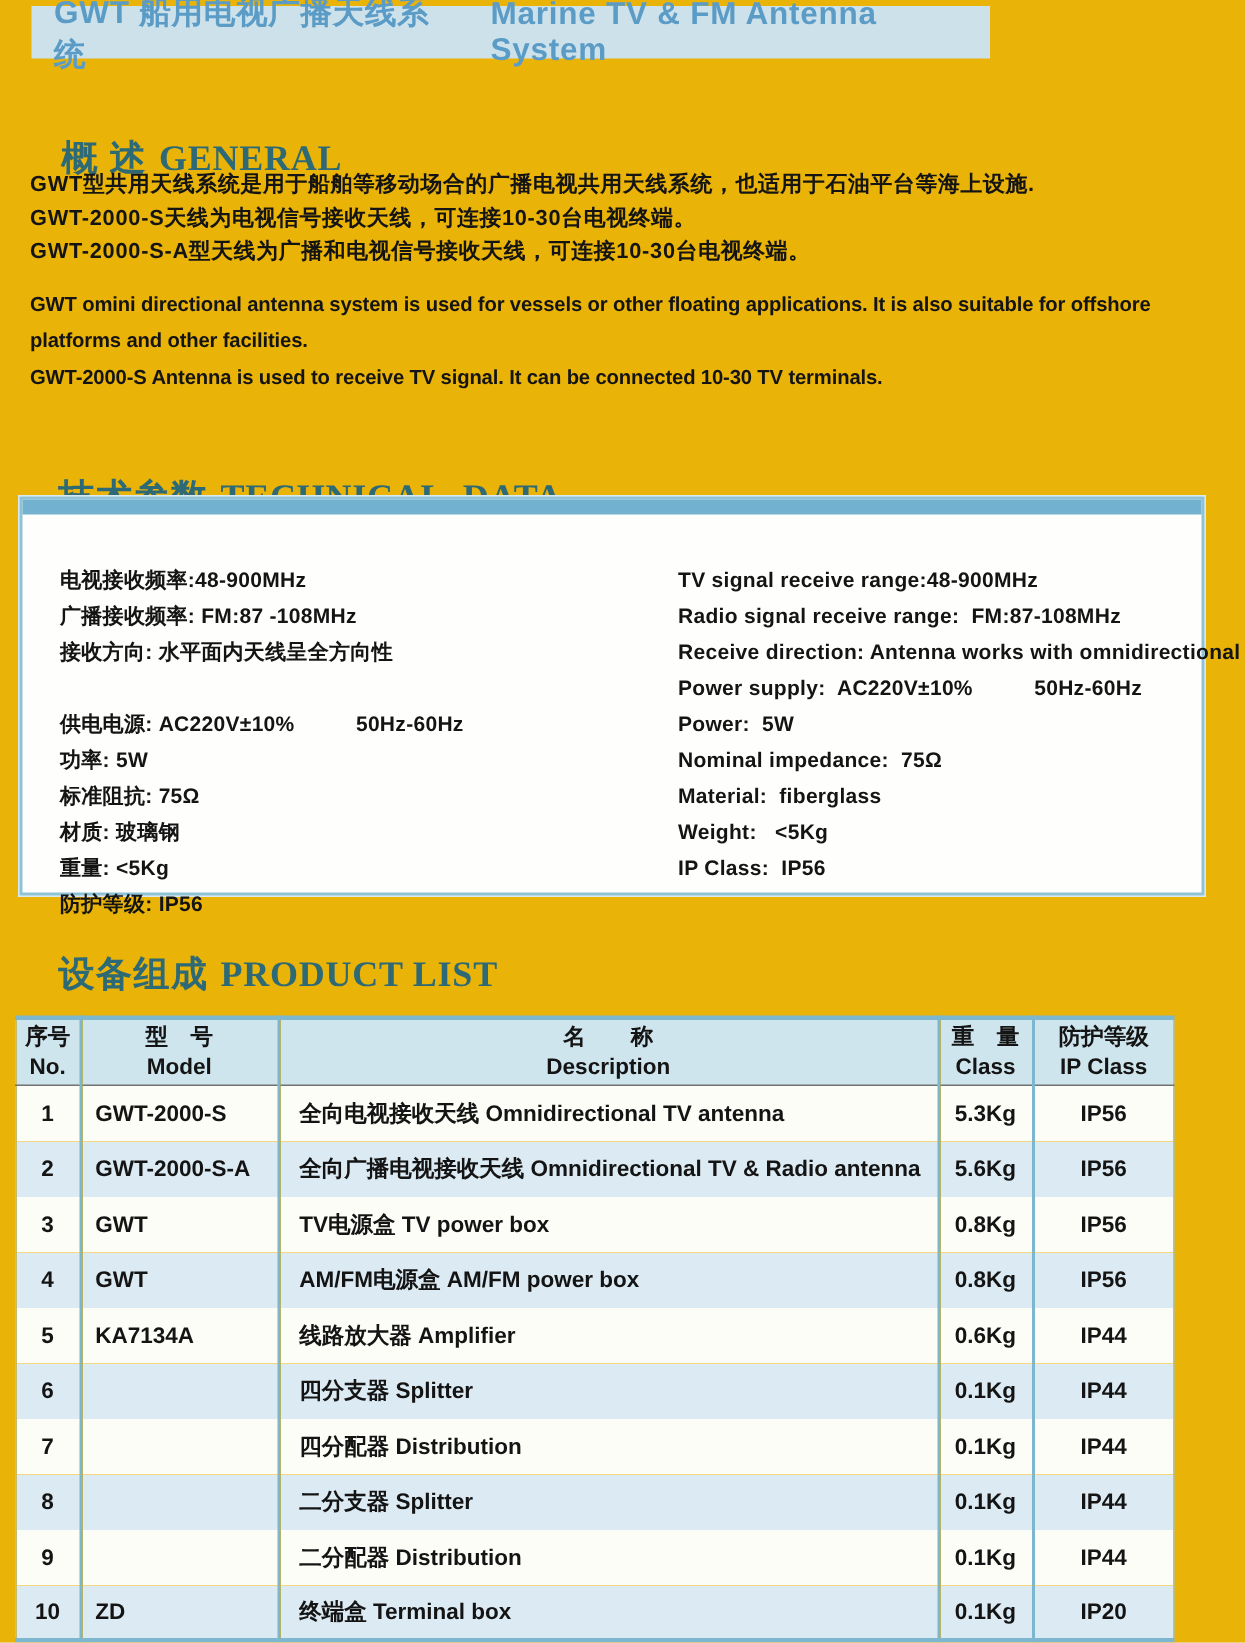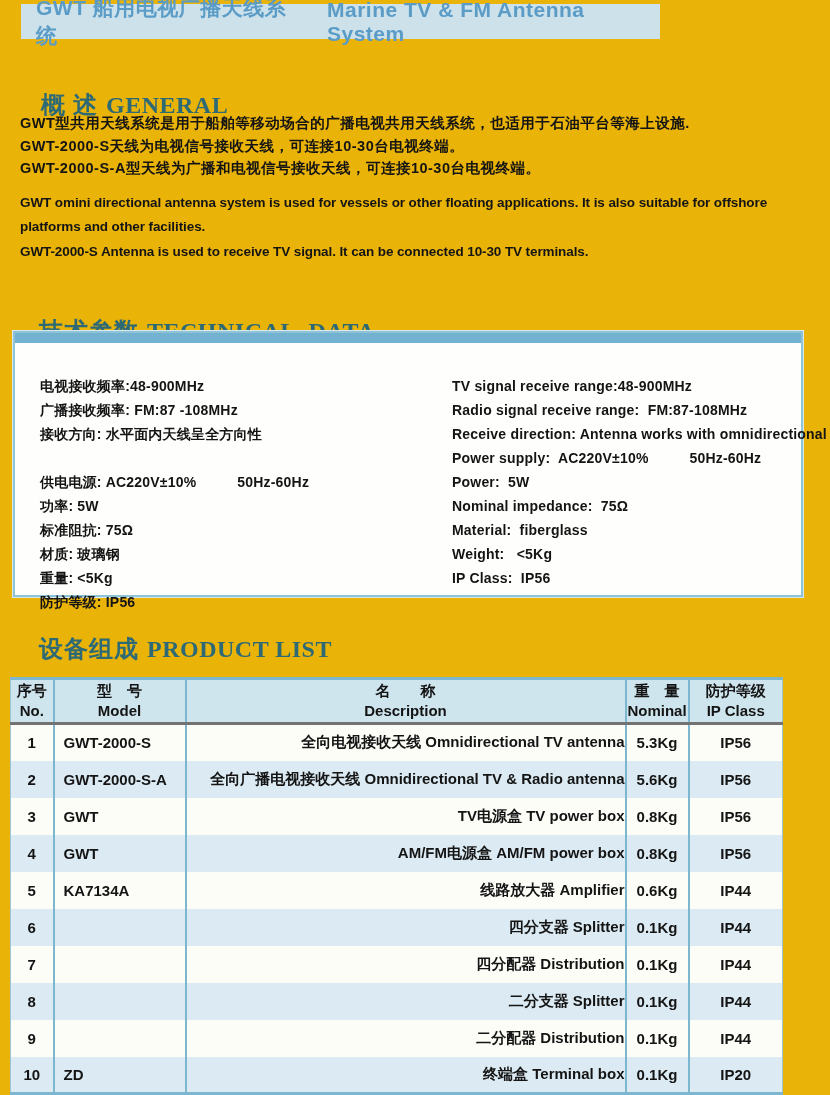--- a/index.html
+++ b/index.html
@@ -53,28 +53,28 @@
     border-left:1px solid #9cc6d8; border-right:1px solid #9cc6d8;
     border-top:3px solid #7cb6cf; border-bottom:3px solid #7cb6cf;
   }
   .product-table th, .product-table td {
     font-size:15px; font-weight:bold; overflow:hidden; white-space:nowrap;
   }
   .product-table th:not(:first-child),
   .product-table td:not(:first-child) { border-left:2px solid #7cb6cf; }
   .product-table thead th {
     height:45px; background:#cfe5ed; text-align:center; vertical-align:middle;
-    border-bottom:3px solid #737373; line-height:20px;
+    border-bottom:1px solid #737373; line-height:20px;
   }
   .product-table tbody td { height:37px; vertical-align:middle; }
   .product-table tbody tr:nth-child(odd) { background:#fdfdf8; }
   .product-table tbody tr:nth-child(even) { background:#dcebf3; }
   td.c-no { text-align:center; }
   td.c-model { text-align:left; padding-left:9px; }
-  td.c-desc { text-align:right; padding-left:13px; }
+  td.c-desc { text-align:left; padding-left:13px; }
   td.c-weight { text-align:center; }
   td.c-ip { text-align:center; }
 </style>
 </head>
 <body>
 
 <div class="page">
 
   <div class="header-bar">
     <span class="t-zh">GWT 船用电视广播天线系统</span>
@@ -143,21 +143,21 @@
         <th>
             <div>型　号</div>
             <div>Model</div>
           </th>
         <th>
             <div>名　　称</div>
             <div>Description</div>
           </th>
         <th>
             <div>重　量</div>
-            <div>Nominal</div>
+            <div>Class</div>
           </th>
         <th>
             <div>防护等级</div>
             <div>IP Class</div>
           </th>
       </tr>
     </thead>
     <tbody>
       <tr>
         <td class="c-no">1</td>

